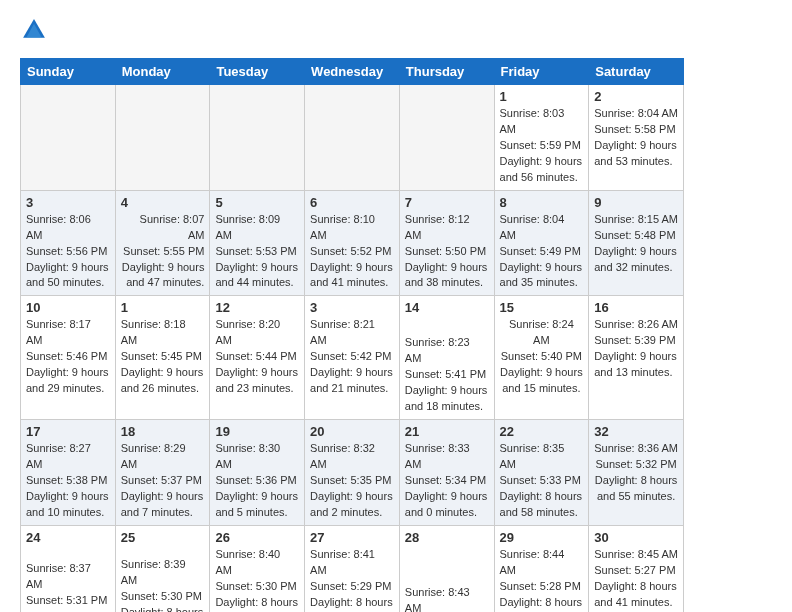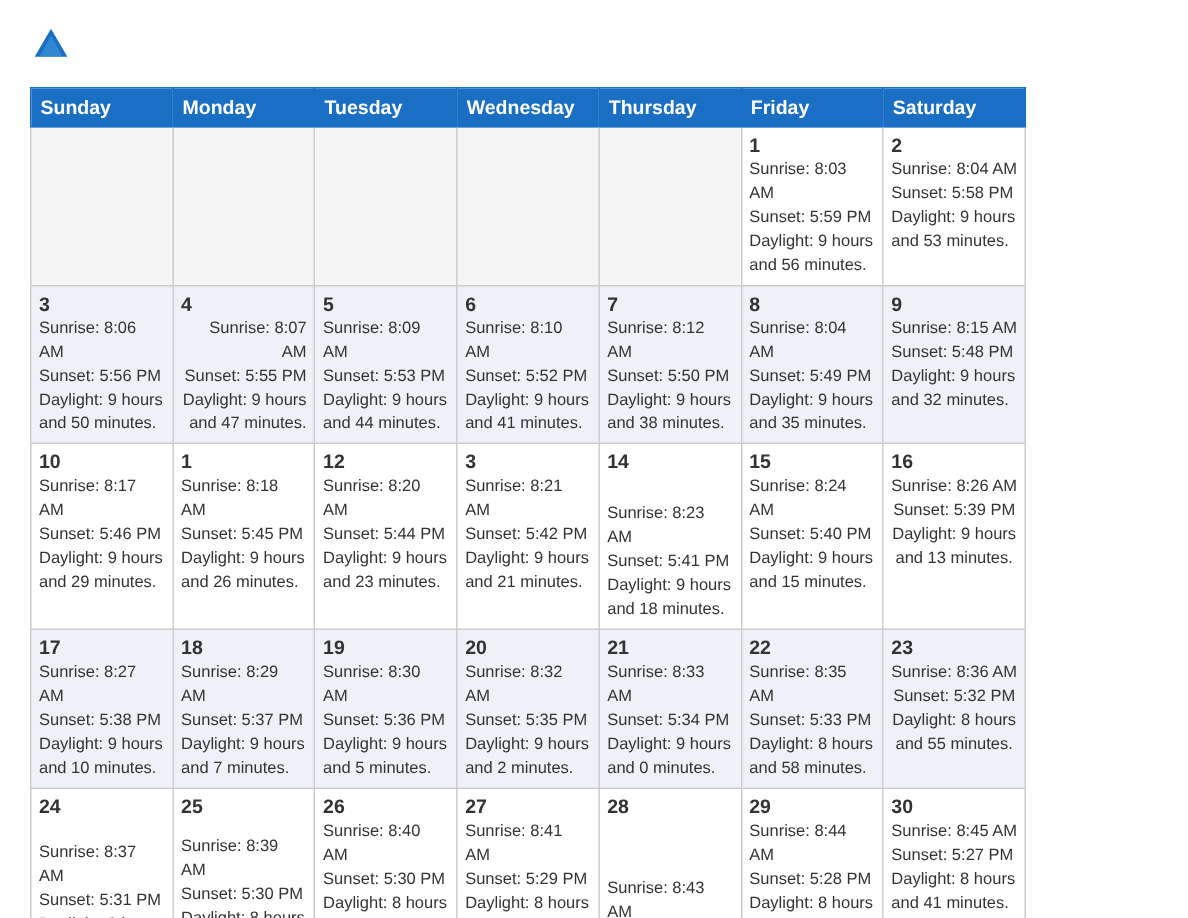--- a/index.html
+++ b/index.html
@@ -218,27 +218,27 @@
 Daylight: 9 hours and 21 minutes.</div>
           </td>
           <td>
             <span class="day-num">14</span>
             <div class="day-info" style="white-space: pre-line; margin-top: 20px;">Sunrise: 8:23 AM
 Sunset: 5:41 PM
 Daylight: 9 hours and 18 minutes.</div>
           </td>
           <td>
             <span class="day-num">15</span>
-            <div class="day-info" style="white-space: pre-line;">Sunrise: 8:24 AM
+            <div class="day-info" style="white-space: pre-line; text-align: center;">Sunrise: 8:24 AM
 Sunset: 5:40 PM
 Daylight: 9 hours and 15 minutes.</div>
           </td>
           <td>
             <span class="day-num">16</span>
-            <div class="day-info" style="white-space: pre-line; text-align: center;">Sunrise: 8:26 AM
+            <div class="day-info" style="white-space: pre-line;">Sunrise: 8:26 AM
 Sunset: 5:39 PM
 Daylight: 9 hours and 13 minutes.</div>
           </td>
         </tr>
         <tr class="row-shaded">
           <td>
             <span class="day-num">17</span>
             <div class="day-info" style="white-space: pre-line;">Sunrise: 8:27 AM
 Sunset: 5:38 PM
 Daylight: 9 hours and 10 minutes.</div>
@@ -267,21 +267,21 @@
 Sunset: 5:34 PM
 Daylight: 9 hours and 0 minutes.</div>
           </td>
           <td>
             <span class="day-num">22</span>
             <div class="day-info" style="white-space: pre-line;">Sunrise: 8:35 AM
 Sunset: 5:33 PM
 Daylight: 8 hours and 58 minutes.</div>
           </td>
           <td>
-            <span class="day-num">23</span>
+            <span class="day-num">32</span>
             <div class="day-info" style="white-space: pre-line; text-align: center;">Sunrise: 8:36 AM
 Sunset: 5:32 PM
 Daylight: 8 hours and 55 minutes.</div>
           </td>
         </tr>
         <tr class="row-white">
           <td>
             <span class="day-num">24</span>
             <div class="day-info" style="white-space: pre-line; margin-top: 16px;">Sunrise: 8:37 AM
 Sunset: 5:31 PM

